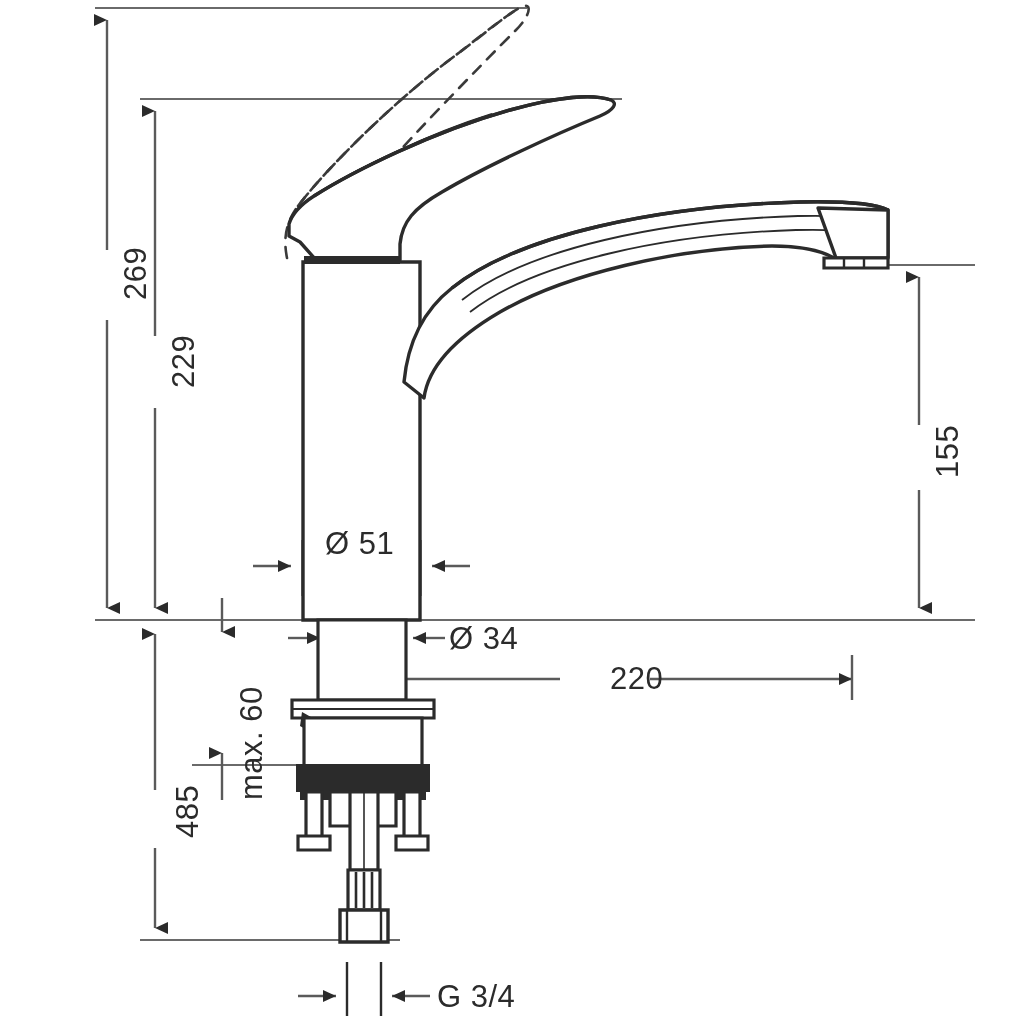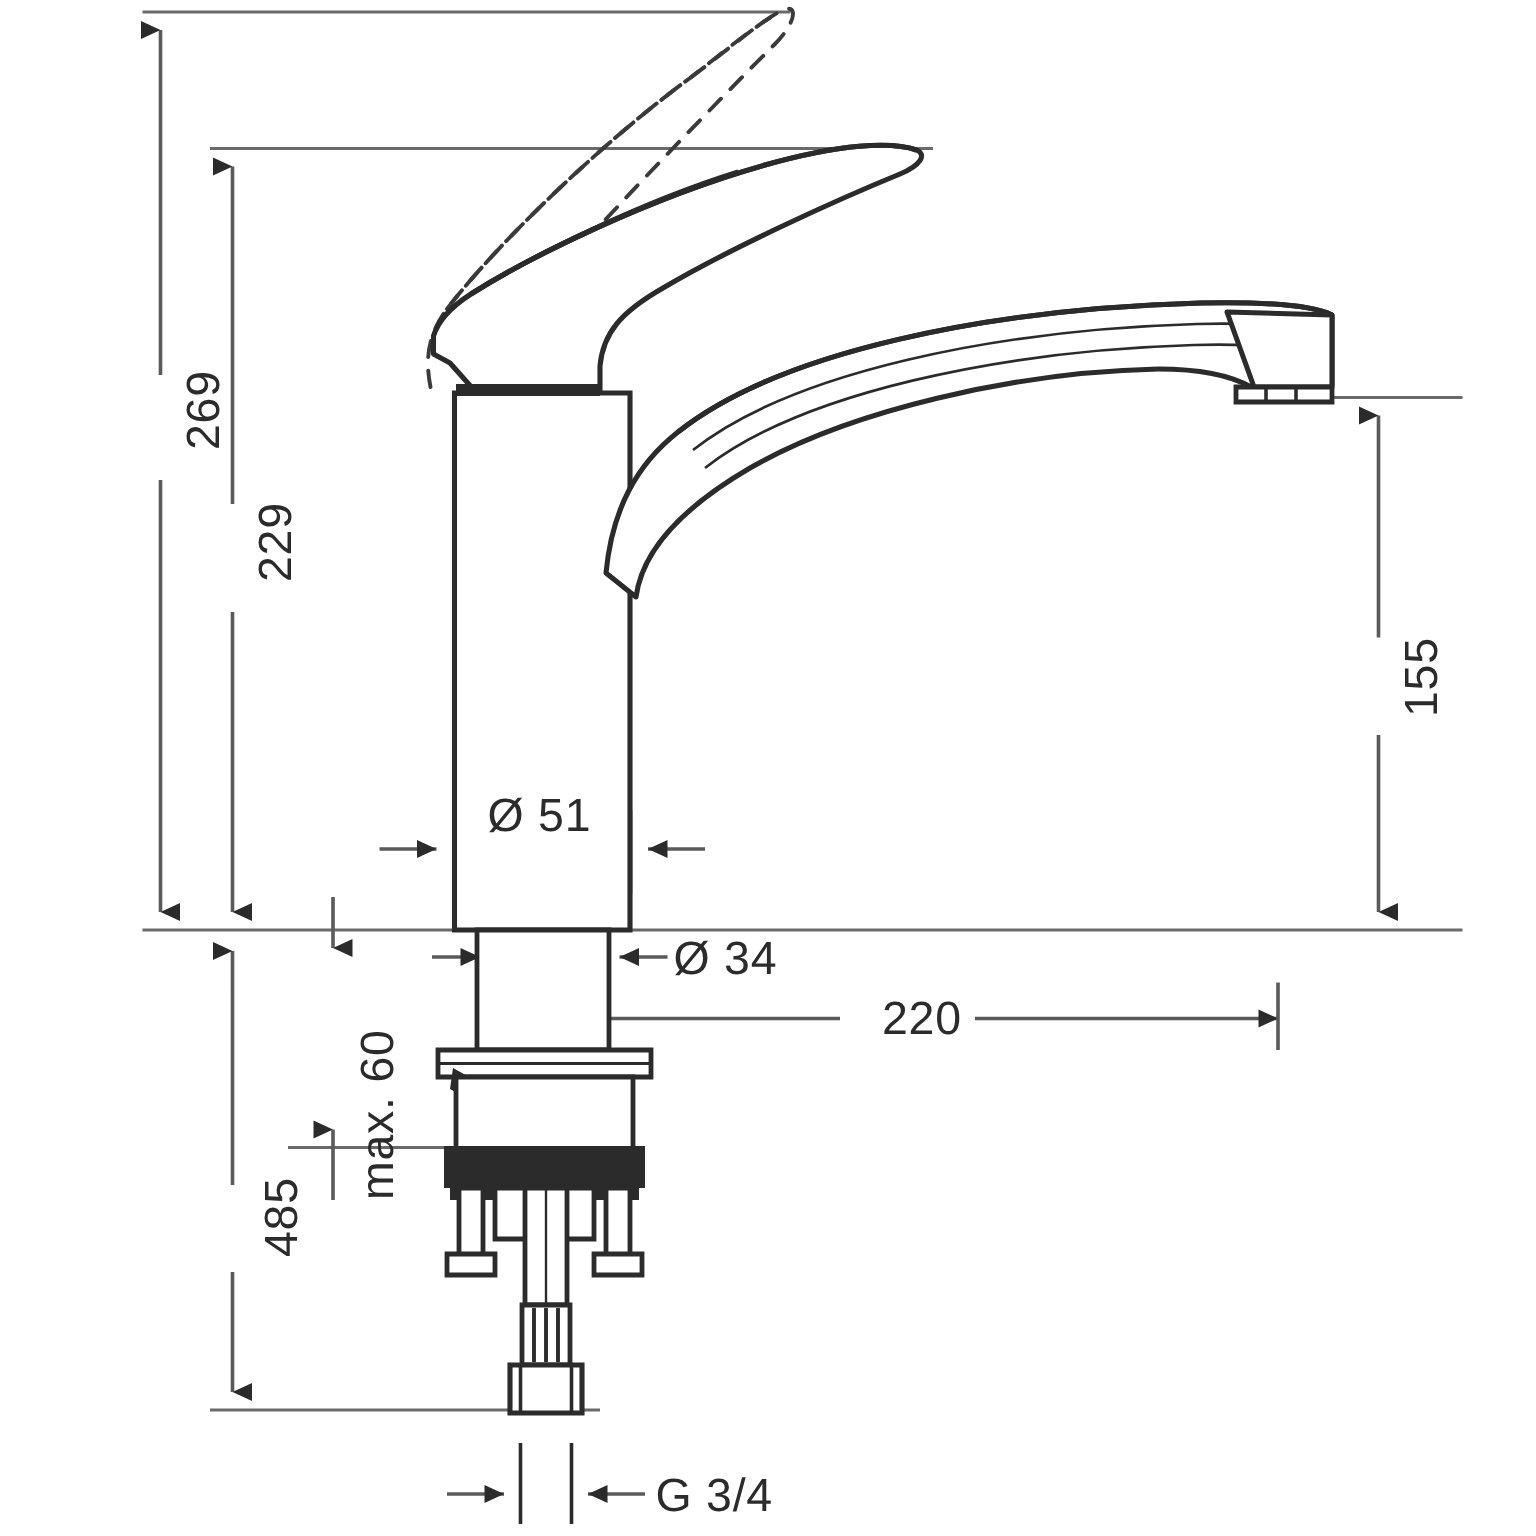--- a/index.html
+++ b/index.html
@@ -218,21 +218,21 @@
   <div class="dim-label rot" style="left:120px; top:300px;">269</div>
 
   <div class="dim-label rot" style="left:168px; top:388px;">229</div>
 
   <div class="dim-label rot" style="left:932px; top:478px;">155</div>
 
   <div class="dim-label" style="left:325px; top:528px;">Ø 51</div>
 
   <div class="dim-label" style="left:449px; top:623px;">Ø 34</div>
 
-  <div class="dim-label" style="left:588px; top:663px;">220</div>
+  <div class="dim-label" style="left:610px; top:663px;">220</div>
 
   <div class="dim-label rot" style="left:236px; top:800px;">max. 60</div>
 
   <div class="dim-label rot" style="left:172px; top:838px;">485</div>
 
   <div class="dim-label" style="left:437px; top:981px;">G 3/4</div>
 
 </div>
 
 </body></html>

